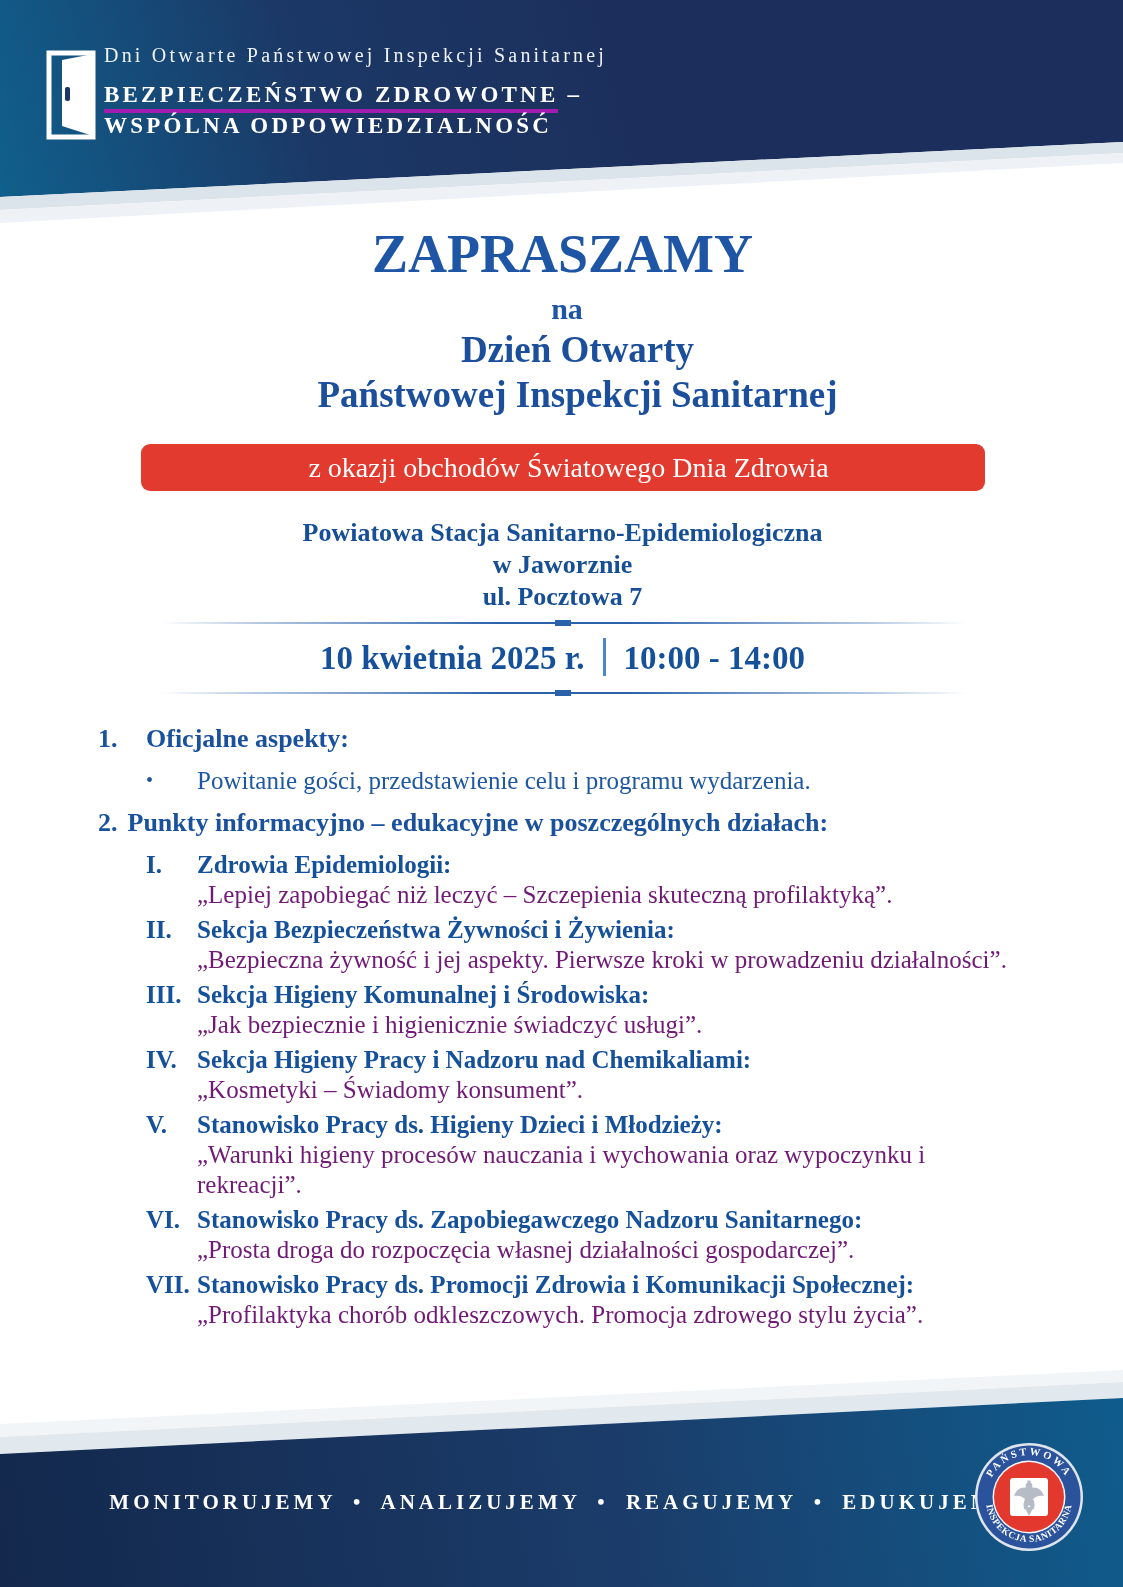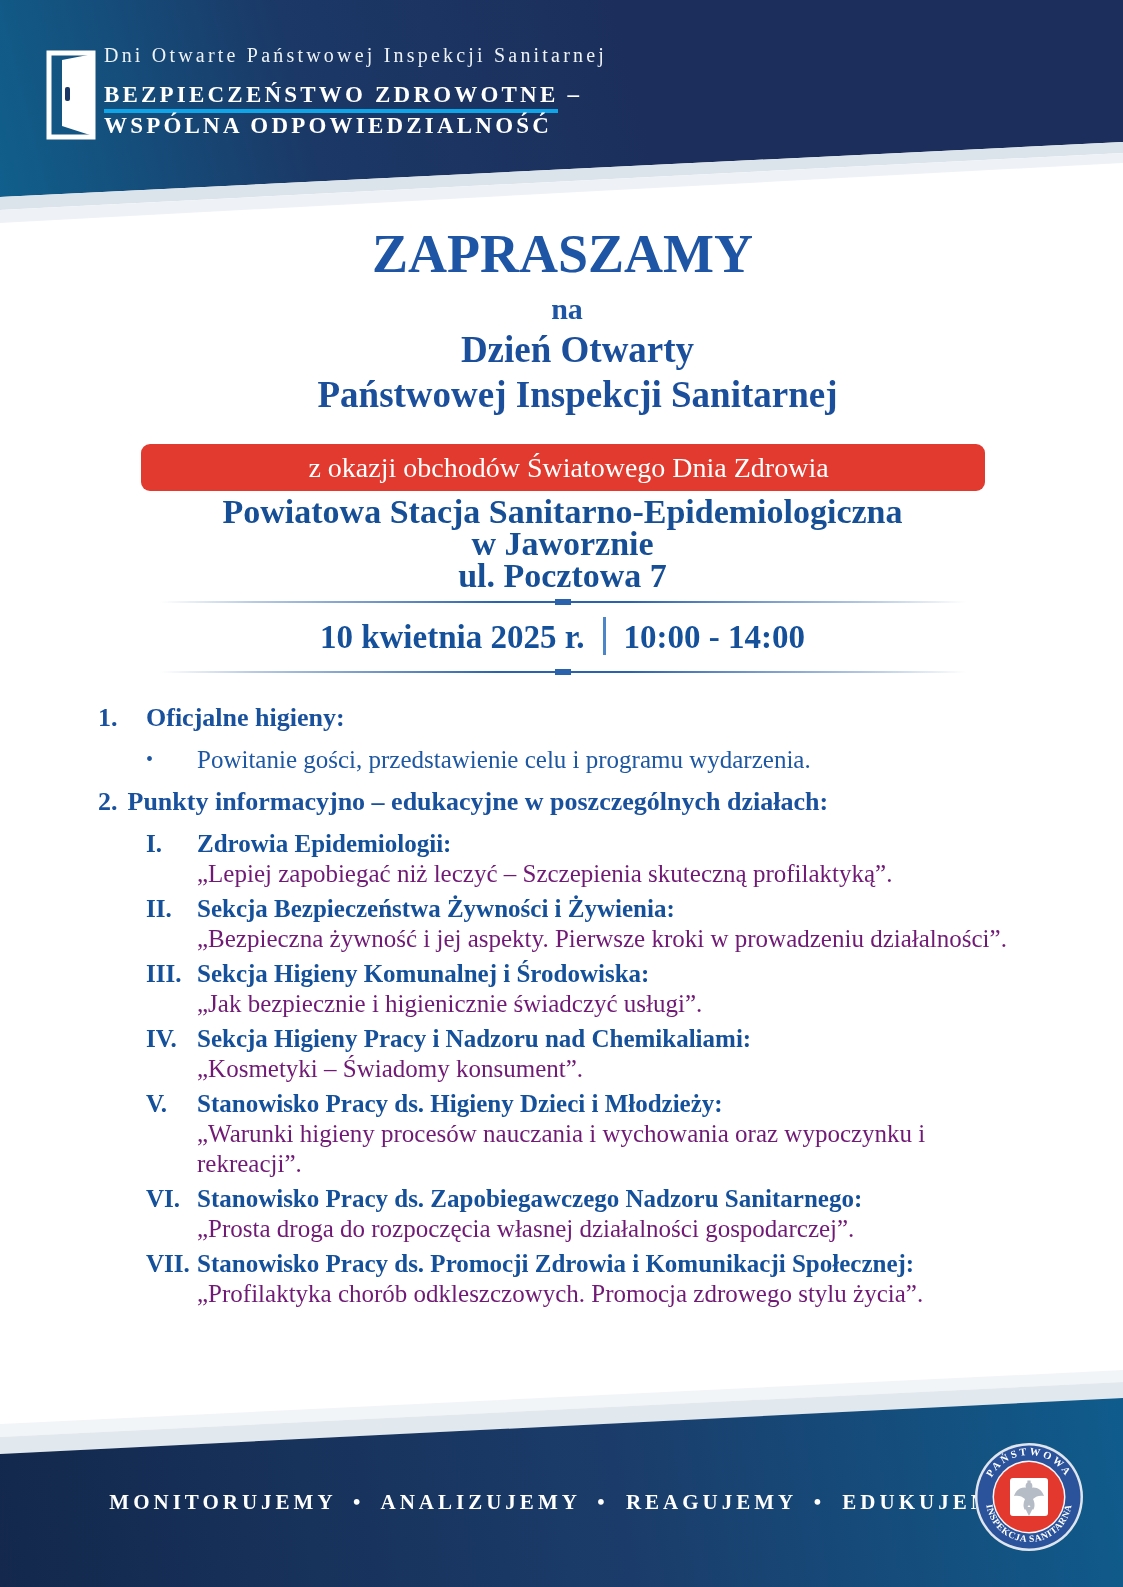--- a/index.html
+++ b/index.html
@@ -11,31 +11,31 @@
   .header{position:absolute;top:0;left:0;width:1123px;height:226px;}
   .header svg.band{position:absolute;top:0;left:0;}
   .door{position:absolute;left:46px;top:50px;}
   .header-text{position:absolute;left:104px;top:44px;white-space:nowrap;}
   .kicker{
     font-size:20px;letter-spacing:3.2px;color:#eef3f7;font-weight:400;margin:0 0 12px 0;
   }
   .header-title{
     font-size:23px;font-weight:700;letter-spacing:3.2px;color:#ffffff;line-height:31px;margin:0;
   }
-  .underline-red{border-bottom:4px solid #0ea5e9;padding-bottom:2px;}
+  .underline-red{border-bottom:4px solid #a21caf;padding-bottom:2px;}
   
   .body-content{position:absolute;top:223px;left:1px;width:1123px;text-align:center;}
   .headline{font-size:54px;line-height:58px;font-weight:700;color:#1e55a4;margin:2px 0 0 0;}
   .preposition{font-size:30px;line-height:36px;font-weight:700;color:#1e55a4;margin:8px 0 0 9px;}
   .event-line{font-size:37px;line-height:45px;font-weight:700;color:#1c4f9b;margin:0;padding-left:30px;}
   .banner{
     width:832px;height:47px;margin:27px auto 0;background:#e23a2e;border-radius:9px;
     color:#ffffff;font-size:28px;line-height:47px;font-weight:400;padding-left:12px;
   }
-  .venue{margin-top:5px;font-size:34px;line-height:32px;font-weight:700;color:#164f96;}
+  .venue{margin-top:26px;font-size:26px;line-height:32px;font-weight:700;color:#164f96;}
   .venue p{margin:0;}
   .divider{
     position:relative;width:806px;height:2px;margin:9px auto 0;
     background:linear-gradient(90deg, rgba(187,206,229,0) 0%, #b6c9e2 12%, #2a62ab 42%, #2a62ab 58%, #b6c9e2 88%, rgba(187,206,229,0) 100%);
   }
   .divider::after{
     content:"";position:absolute;left:50%;top:-2px;transform:translateX(-50%);
     width:16px;height:6px;background:#2a62ab;
   }
   .date-row{font-size:33px;line-height:44px;font-weight:700;color:#15509a;margin:12px 0;}
@@ -115,21 +115,21 @@
     </div>
 
     <div class="divider"></div>
     <p class="date-row"><span>10 kwietnia 2025 r.</span><span class="date-sep"></span><span>10:00 - 14:00</span></p>
     <div class="divider"></div>
 
     <div class="program">
 
       <div class="row">
         <span class="item-number">1.</span>
-        <span class="item-title">Oficjalne higieny:</span>
+        <span class="item-title">Oficjalne aspekty:</span>
       </div>
       <div class="row bullet-row">
         <span class="bullet-dot">•</span>
         <span class="bullet-text">Powitanie gości, przedstawienie celu i programu wydarzenia.</span>
       </div>
 
       <div class="item2-row">
         <span class="item-number">2.</span><span class="item-title">Punkty informacyjno – edukacyjne w poszczególnych działach:</span>
       </div>
 

